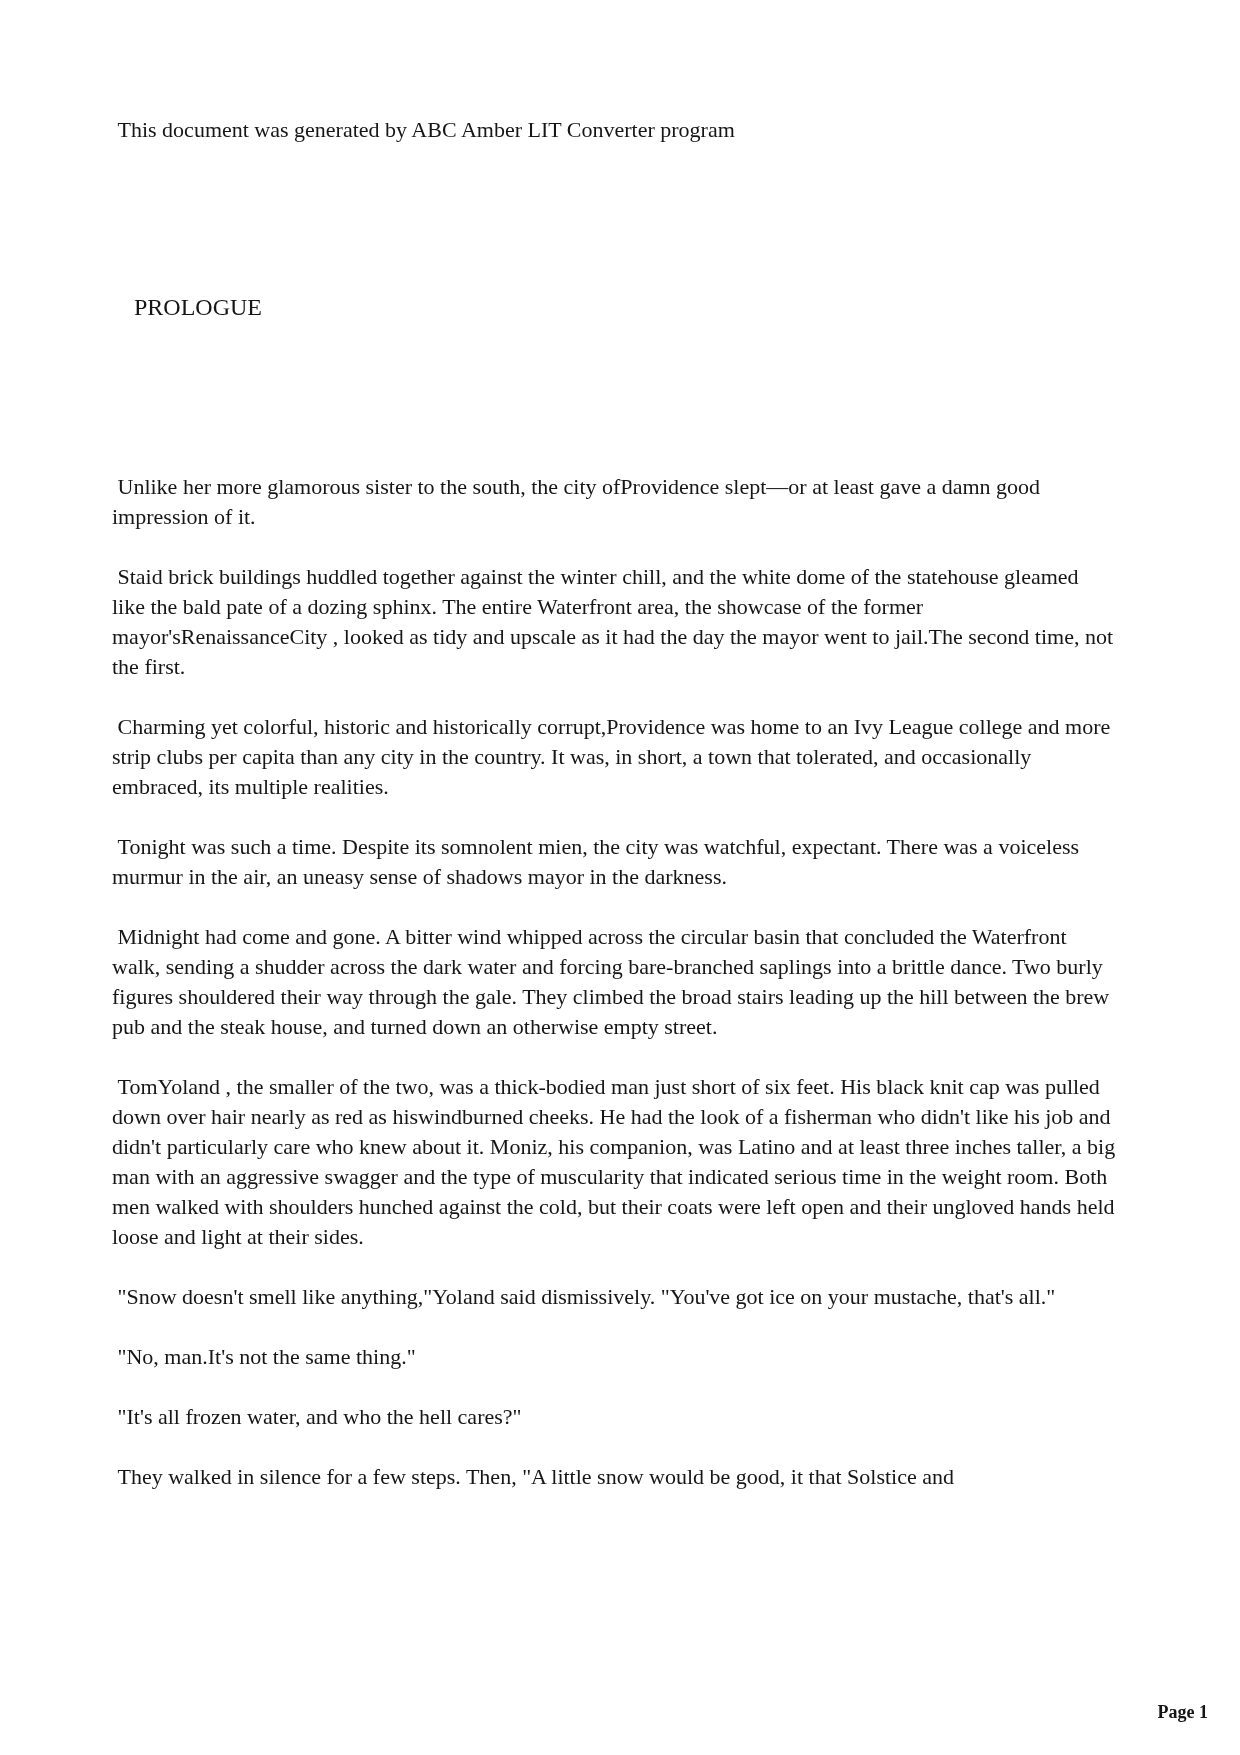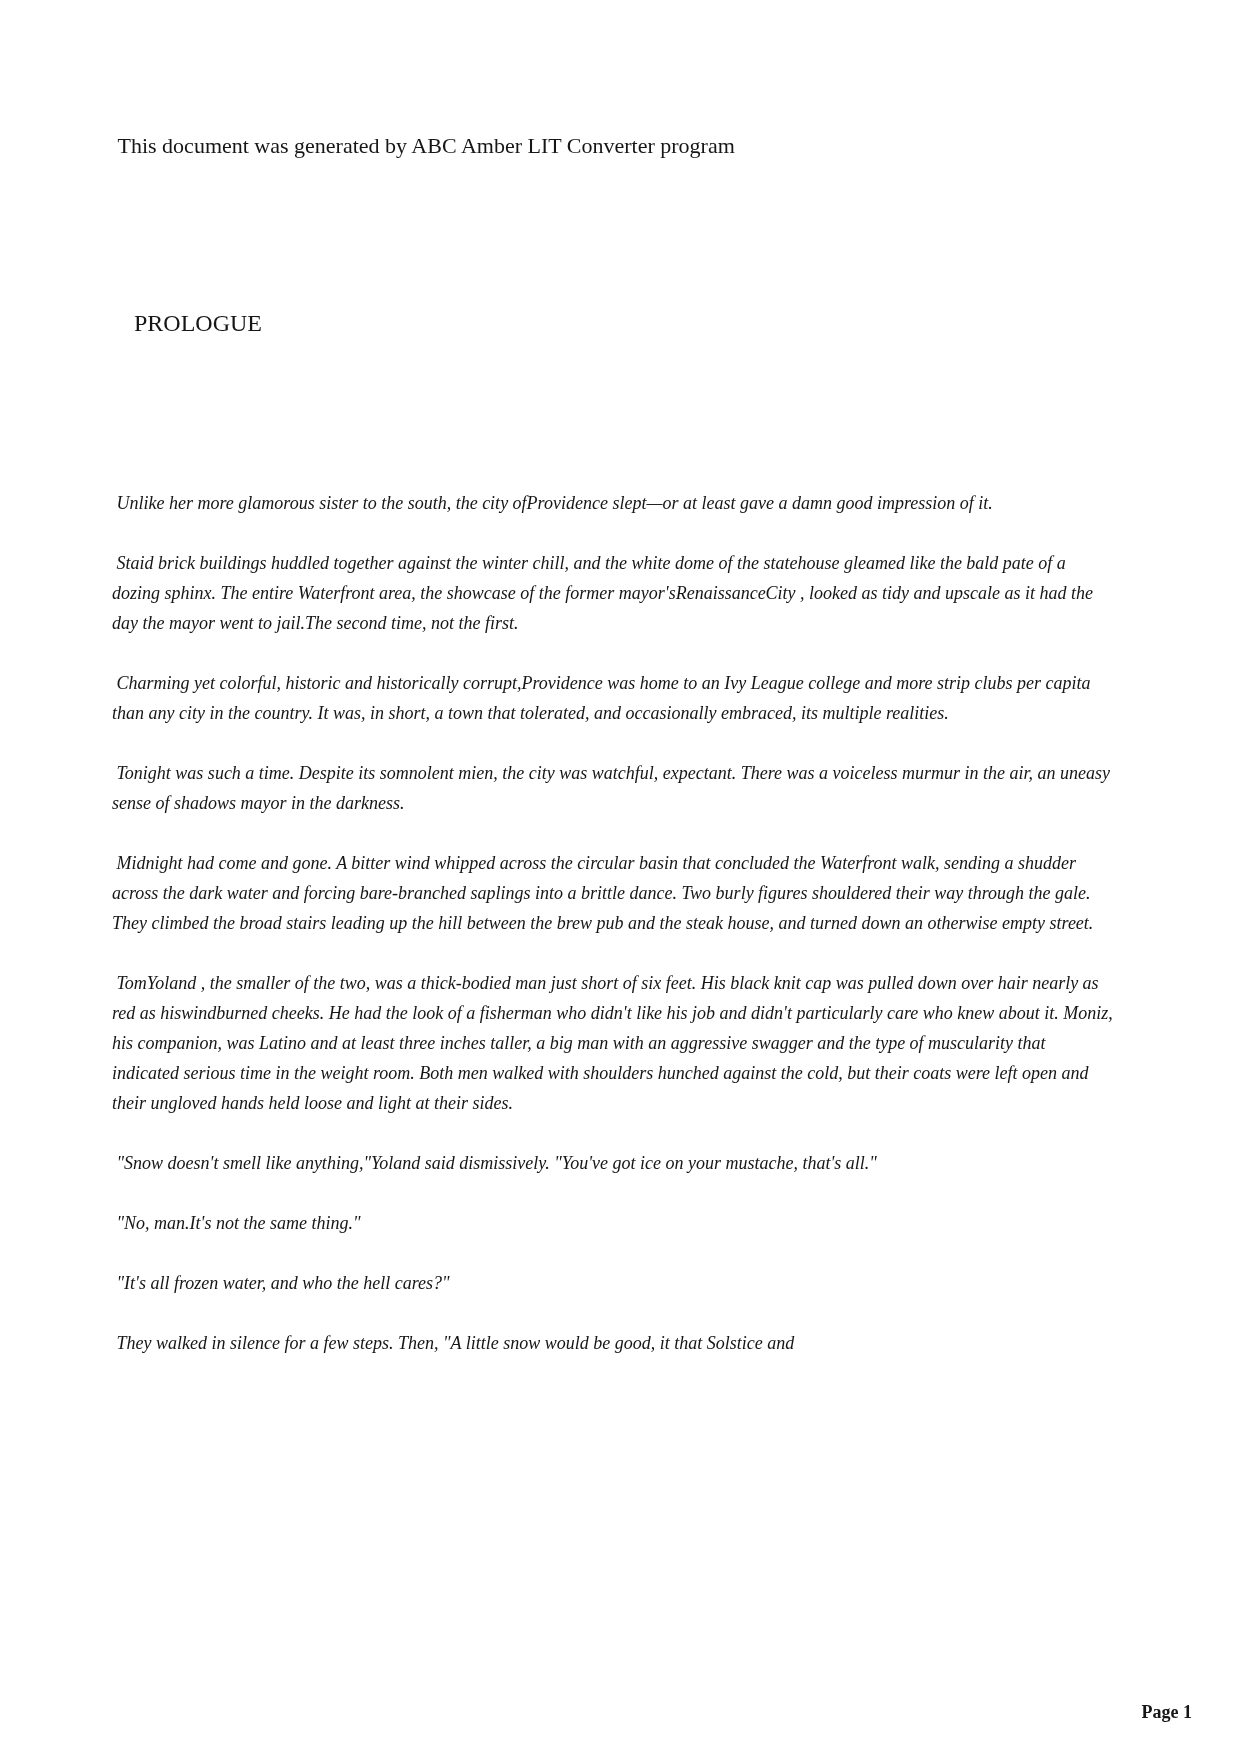--- a/index.html
+++ b/index.html
@@ -8,49 +8,48 @@
     width: 1240px;
     height: 1755px;
     background: #ffffff;
     overflow: hidden;
     font-family: "Liberation Serif", "DejaVu Serif", serif;
     color: #161616;
   }
   .content {
     position: absolute;
     left: 112px;
-    top: 16px;
+    top: 0;
     width: 1005px;
   }
   .converter-notice {
     margin: 115px 0 0 0;
     font-size: 22px;
     line-height: 30px;
     white-space: pre-wrap;
   }
   .chapter-heading {
     margin: 147px 0 0 16px;
     font-size: 24px;
     line-height: 30px;
     font-weight: normal;
     white-space: pre-wrap;
   }
   p.body-paragraph {
     margin: 30px 0 0 0;
-    font-size: 18px;
+    font-size: 22px;
     line-height: 30px;
     white-space: pre-wrap;
-    font-style: italic;
   }
   p.body-paragraph.first {
     margin-top: 150px;
   }
   .page-number {
     position: absolute;
-    right: 48px;
+    right: 32px;
     top: 1699px;
     font-size: 18px;
     font-weight: bold;
     line-height: 26px;
   }
 </style>
 </head>
 <body>
 
 <div class="page">

